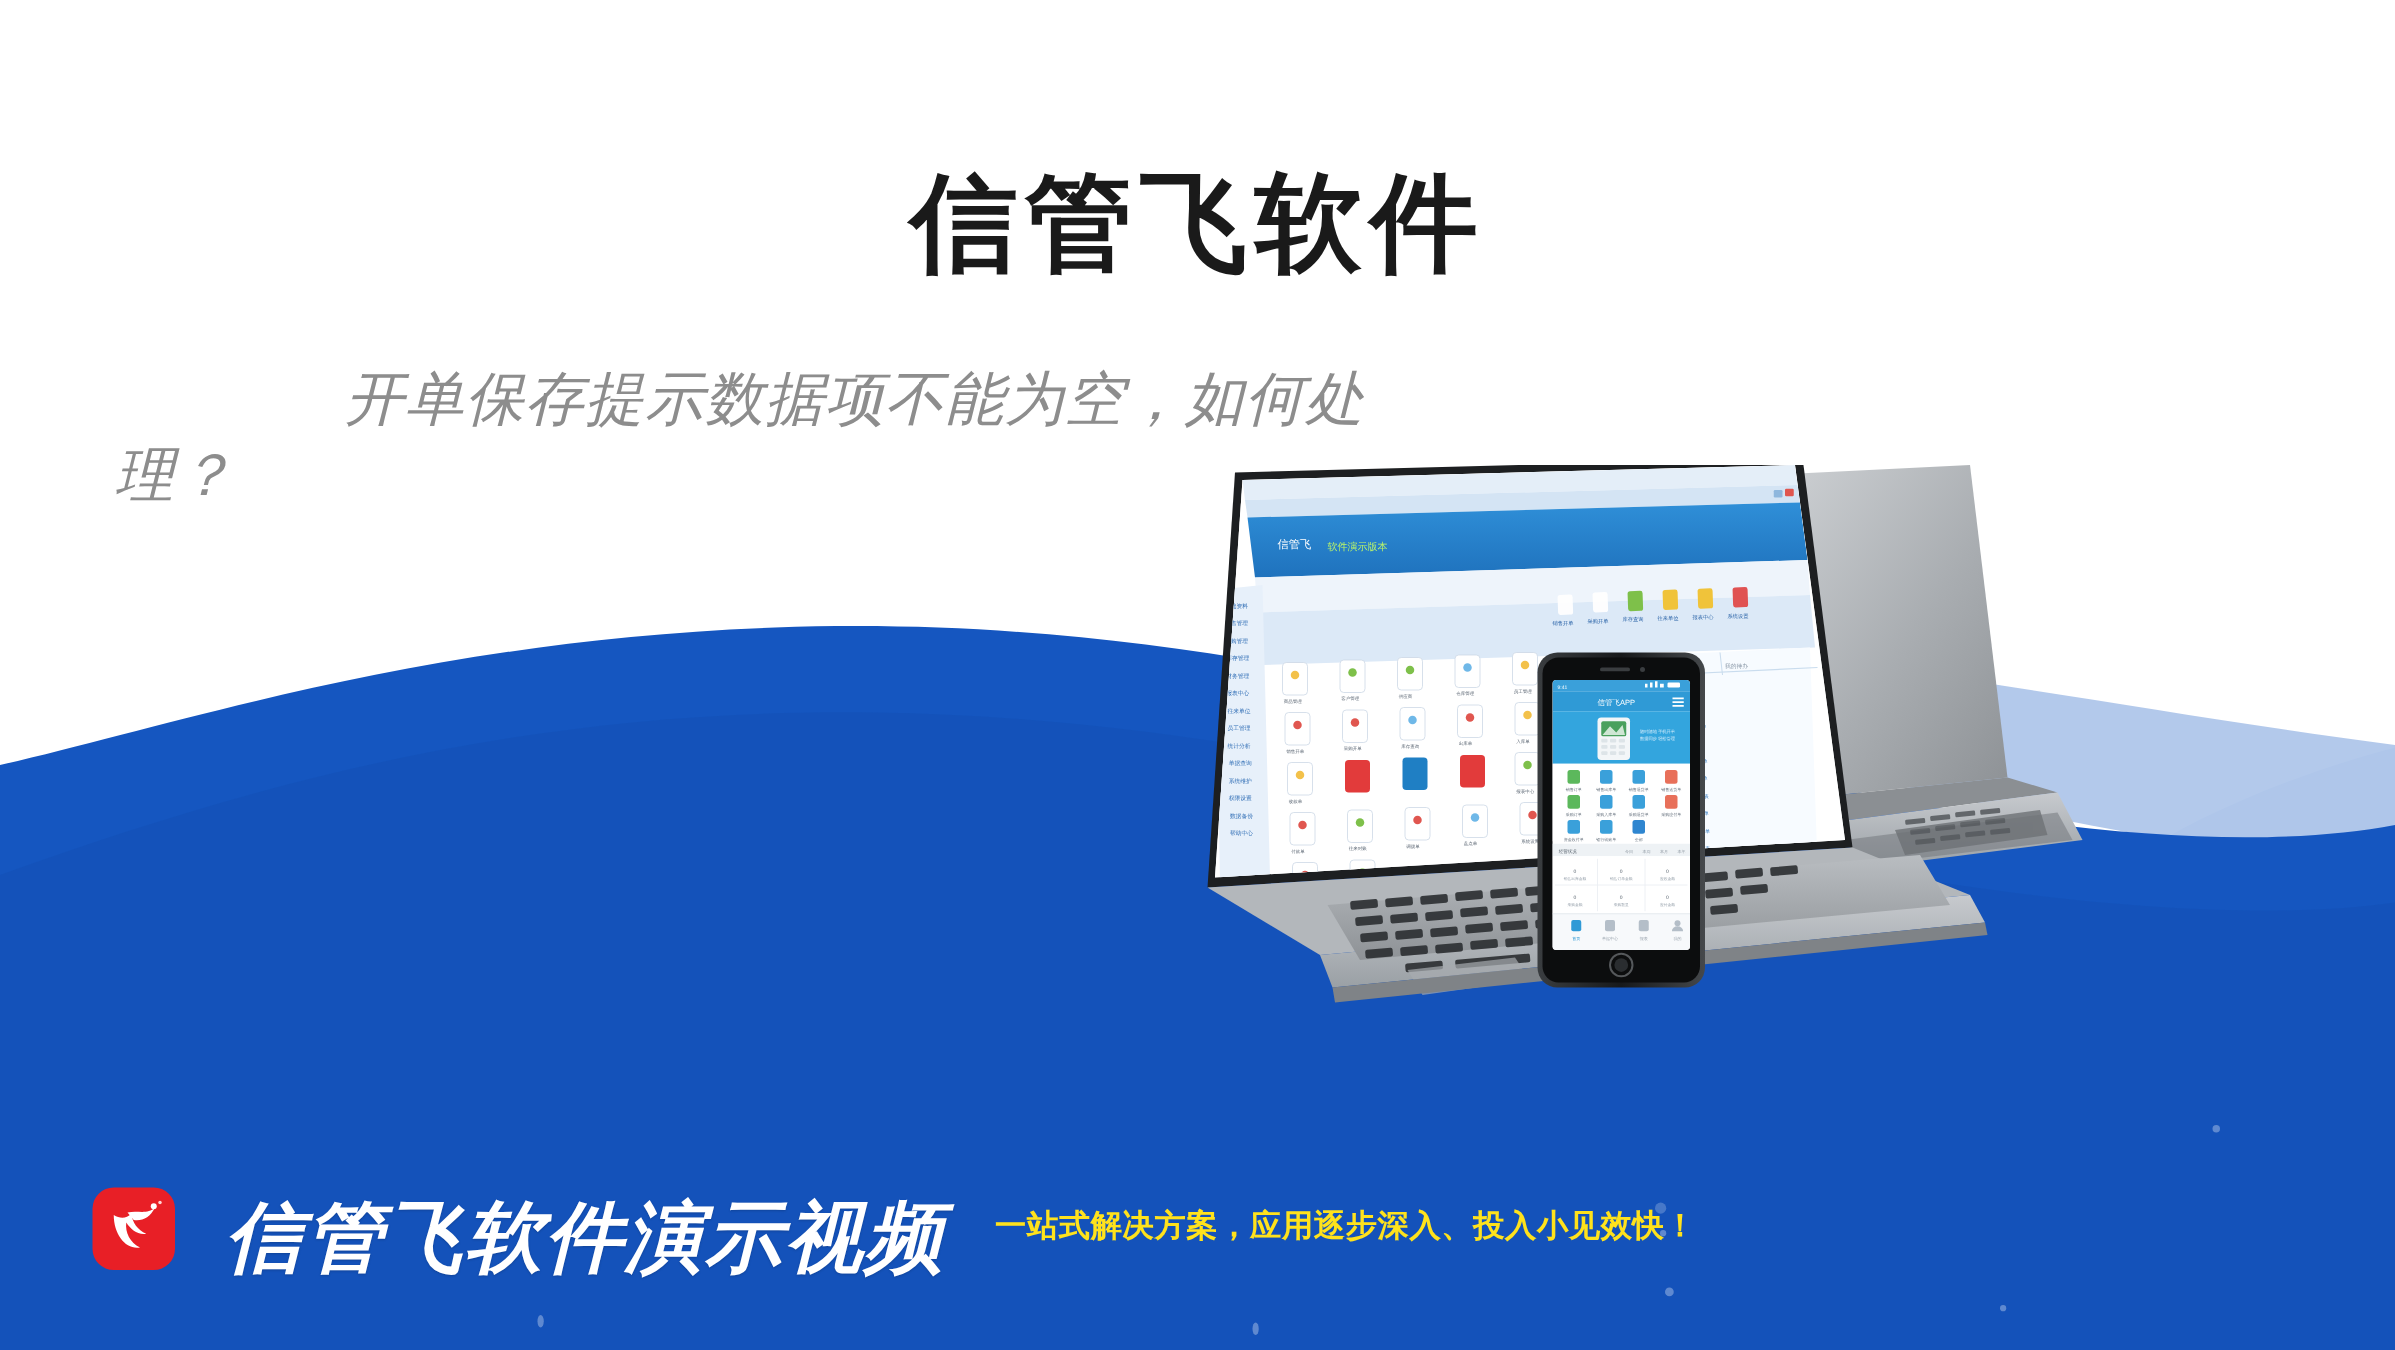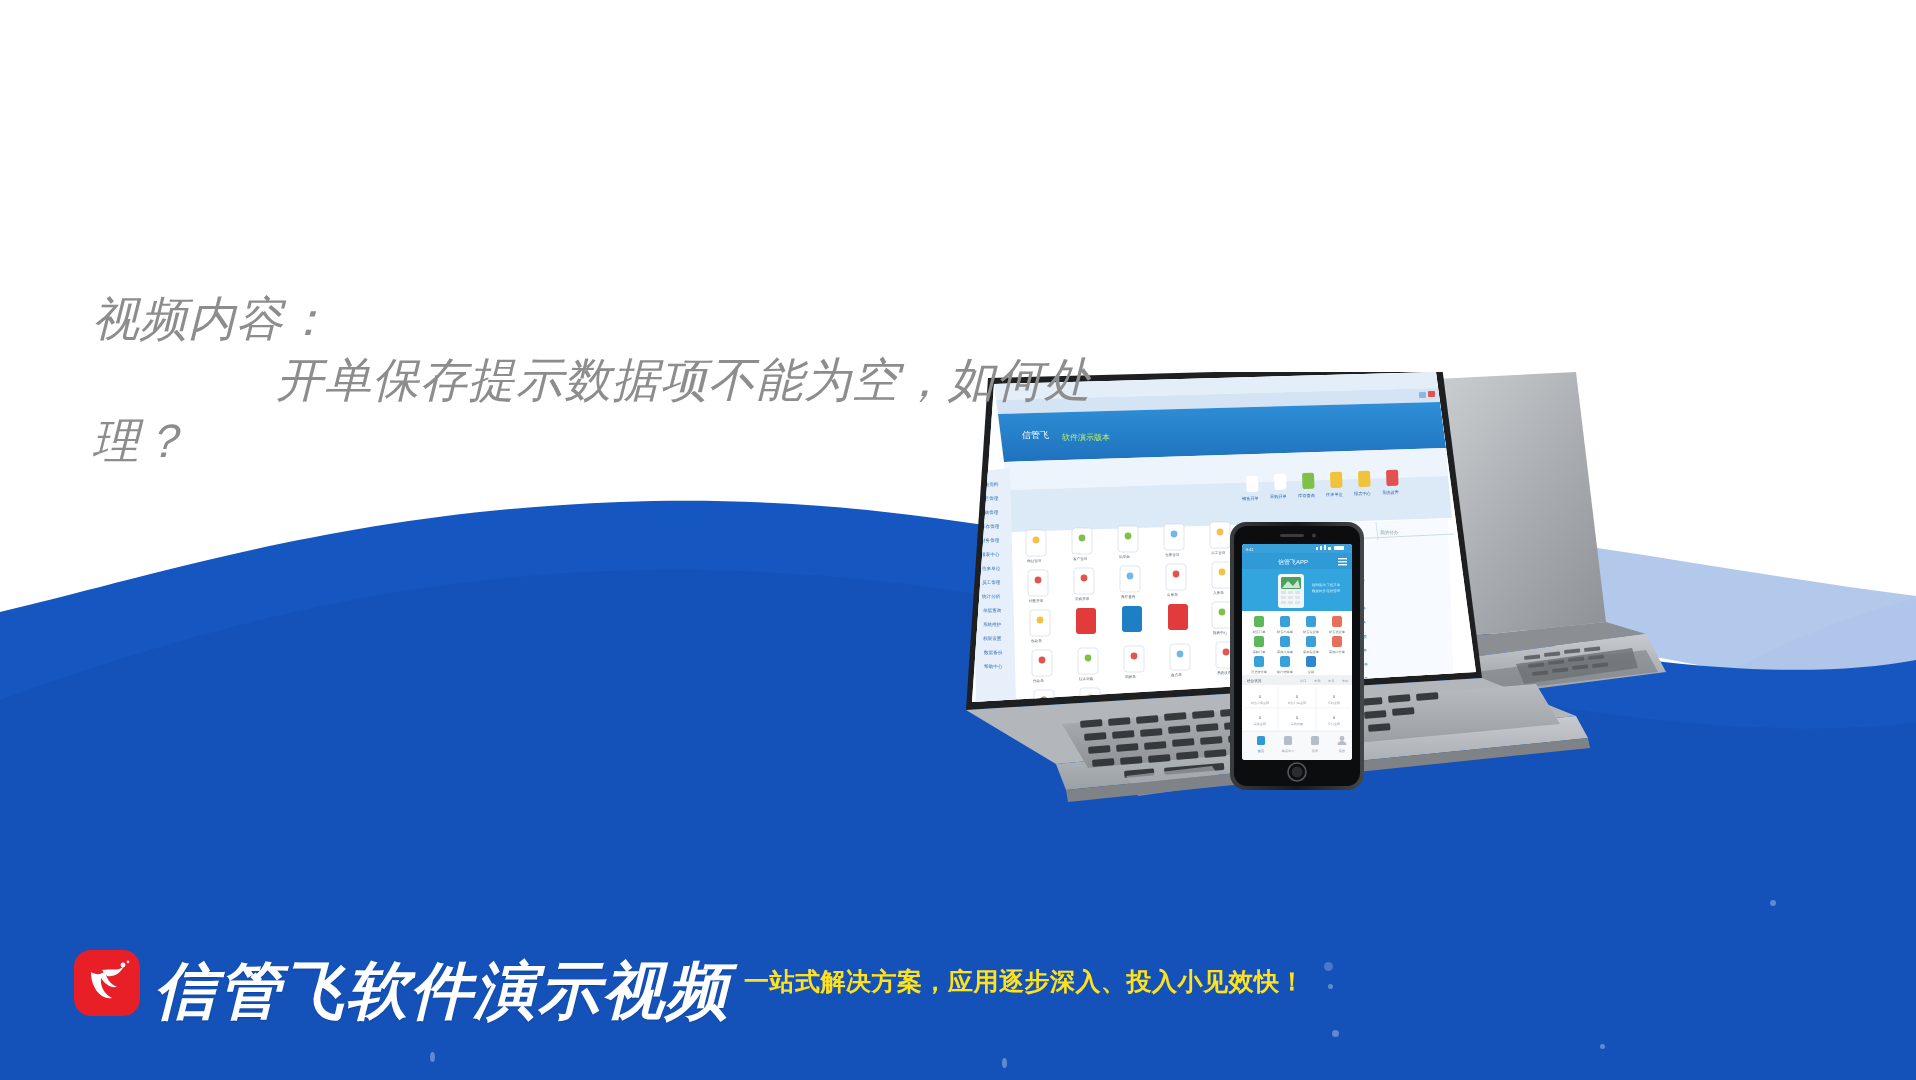--- a/index.html
+++ b/index.html
@@ -71,21 +71,21 @@
   }
 
   
   #brand-bar {
     position: absolute;
     left: 74px;
     bottom: 58px;
     z-index: 7;
     display: flex;
     align-items: flex-end;
-    gap: 14px;
+    gap: 40px;
   }
   #brand-logo {
     width: 66px;
     height: 66px;
     flex: 0 0 66px;
     border-radius: 17px;
     background: #e81f26;
     position: relative;
     overflow: hidden;
     margin-bottom: 6px;
@@ -133,23 +133,23 @@
   </svg>
 
   <span class="dot" style="left:430px;  top:1052px; width:5px;  height:10px;"></span>
   <span class="dot" style="left:1002px; top:1058px; width:5px;  height:10px;"></span>
   <span class="dot" style="left:1332px; top:1030px; width:7px;  height:7px;"></span>
   <span class="dot" style="left:1328px; top:984px;  width:5px;  height:5px;"></span>
   <span class="dot" style="left:1324px; top:962px;  width:9px;  height:9px; background:rgba(255,255,255,.22);"></span>
   <span class="dot" style="left:1770px; top:900px;  width:6px;  height:6px;"></span>
   <span class="dot" style="left:1600px; top:1044px; width:5px;  height:5px;"></span>
 
+  <h1 id="title">信管飞软件</h1>
 
   <div id="body-copy">
-    <span class="line">视频内容：</span>
     <span class="line-indent">开单保存提示数据项不能为空，如何处</span>
     <span class="line">理？</span>
   </div>
 
   <svg id="devices" viewBox="0 0 1040 580">
     <defs>
       <linearGradient id="lidGrad" x1="0" y1="0" x2="1" y2="1">
         <stop offset="0%" stop-color="#cfd2d5"></stop>
         <stop offset="55%" stop-color="#a9adb1"></stop>
         <stop offset="100%" stop-color="#8d9195"></stop>

